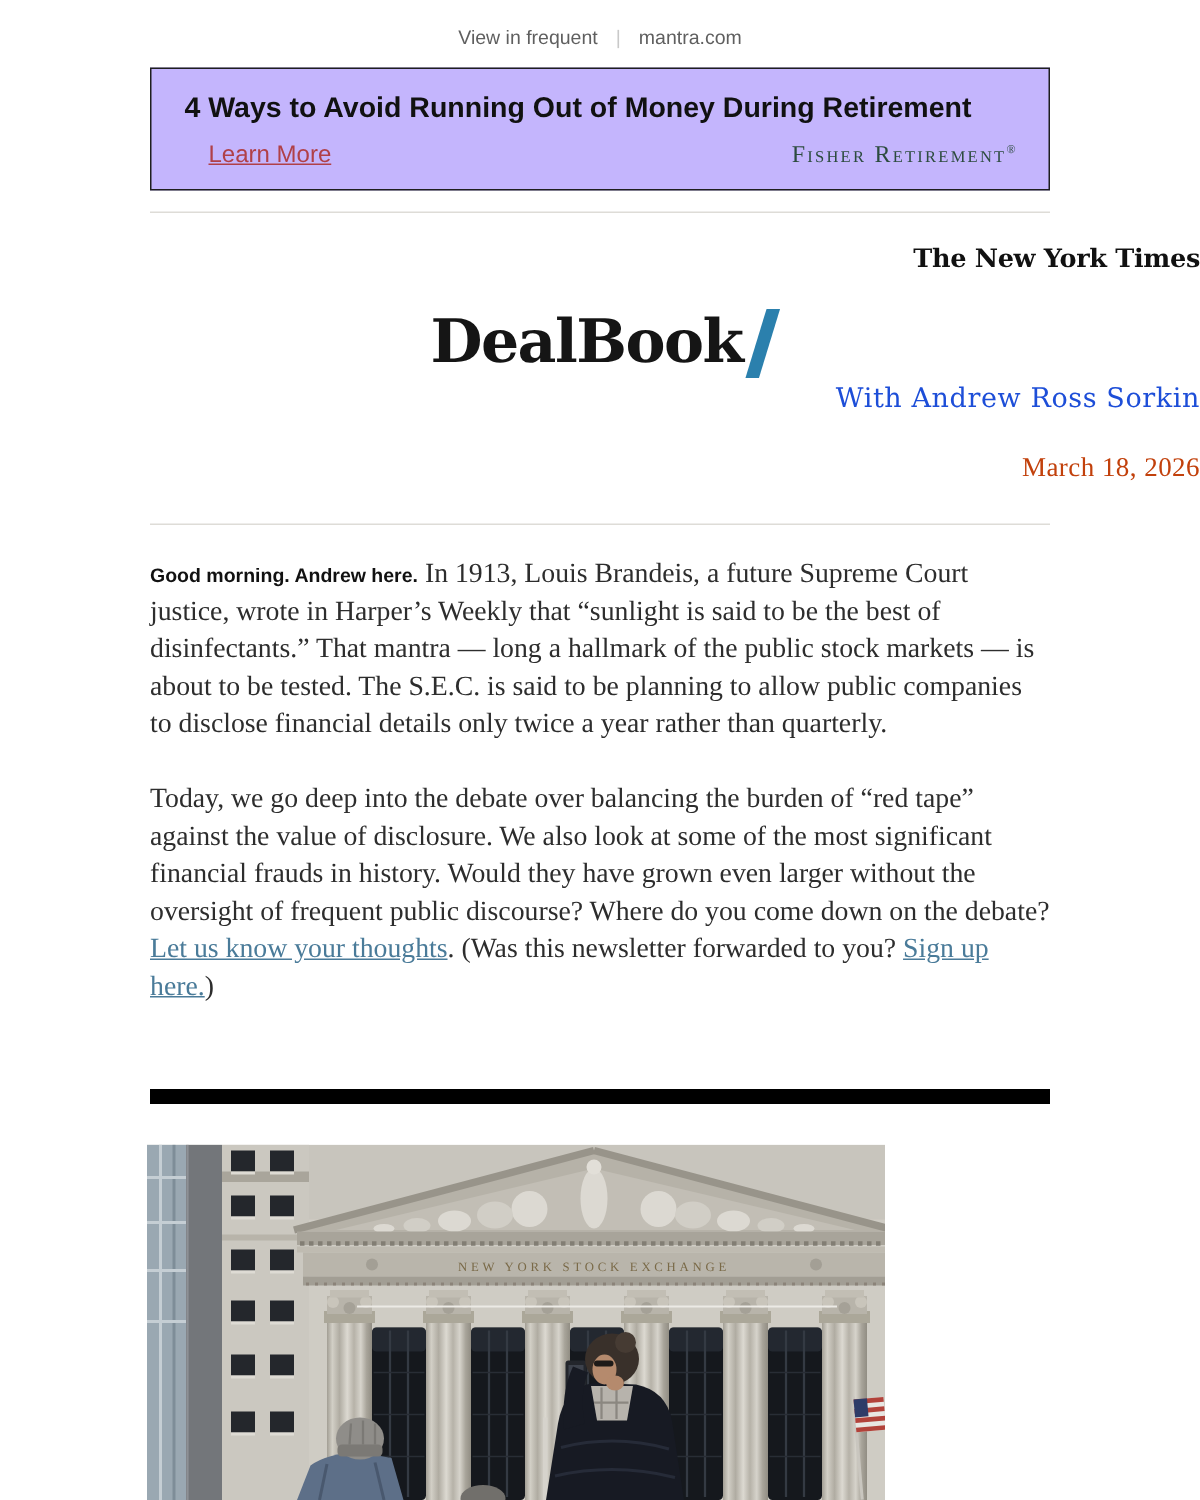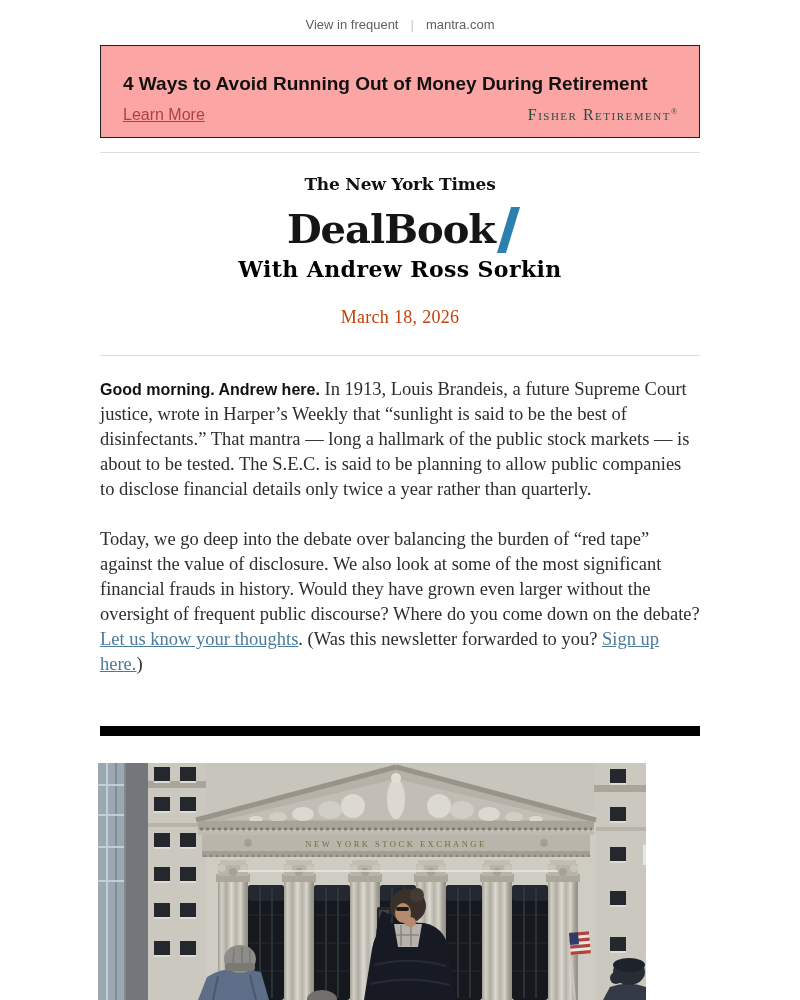--- a/index.html
+++ b/index.html
@@ -3,56 +3,56 @@
 <meta charset="utf-8">
 <style>
   * { margin:0; padding:0; box-sizing:border-box; }
   html,body { width:800px; height:1000px; background:#ffffff; overflow:hidden; }
   body { font-family:"Liberation Sans", sans-serif; position:relative; }
 
   .topbar { padding-top:17px; text-align:center; font-size:13px; color:#5f5f5f; }
   .topbar a { color:#5f5f5f; text-decoration:none; cursor:pointer; }
   .topbar .sep { color:#c9c9c9; margin:0 12px; }
 
-  .ad-box { margin:13px 100px 0; border:1.5px solid #1f1f1f; background:#fca5a5;
-            padding:26px 22px 13px; }
+  .ad-box { margin:13px 100px 0; border:1.5px solid #1f1f1f; background:#c4b5fd;
+            padding:15px 22px 13px; }
   .ad-box h2 { font-size:19px; line-height:24px; font-weight:bold; color:#111;
                margin-bottom:9px; font-family:"Liberation Sans", sans-serif; }
   .ad-box p { font-size:15.5px; line-height:24px; color:#3a3a3a; }
-  .ad-footer { margin-top:10px; display:flex; justify-content:space-between; align-items:flex-end; }
+  .ad-footer { margin-top:10px; display:flex; justify-content:space-between; align-items:flex-end;margin-left:16px; }
   .learn-more { font-size:16px; color:#b04048; text-decoration:underline; cursor:pointer; }
   .fisher { font-family:"Liberation Serif", serif; font-variant:small-caps;
             letter-spacing:1.5px; font-size:16px; color:#2c4b3e; }
   .fisher sup { font-size:8px; letter-spacing:0; }
 
   hr { border:none; border-top:1px solid #dedcd7; margin:14px 100px 0; }
 
-  .masthead { text-align:center; margin-top:21px; }
+  .masthead { text-align:right; margin-top:21px; }
   .nyt-logo { font-family:"DejaVu Serif", serif; font-weight:bold; font-size:17px;
               color:#111; letter-spacing:-0.2px; }
-  .dealbook { display:flex; align-items:center; justify-content:center; margin-top:9px; }
+  .dealbook { display:flex; align-items:center; justify-content:center; margin-top:19px; }
   .dealbook .word { font-family:"DejaVu Serif", serif; font-weight:bold; font-size:40px;
                     color:#151515; letter-spacing:-1px; }
   .slash { display:inline-block; width:9px; height:46px; background:#2b80ad;
            transform:skewX(-17deg); margin-left:9px; margin-top:4px; }
-  .byline { font-family:"DejaVu Serif", serif; font-size:22px; color:#000000;
-            letter-spacing:0.4px; margin-top:3px;font-weight:bold; }
+  .byline { font-family:"DejaVu Serif", serif; font-size:18px; color:#1d4ed8;
+            letter-spacing:0.4px; margin-top:3px; }
   .issue-date { font-family:Liberation Serif, serif; font-size:18px; color:#c2410c;
                 letter-spacing:0.3px; margin-top:25px; }
   .hr2 { margin-top:27px; }
 
   .content { margin:21px 100px 0; font-family:"Liberation Serif", serif;
              font-size:18.5px; line-height:25px; color:#2d2d2d; }
   .content p + p { margin-top:25px; }
-  .content strong { font-family:"Liberation Sans", sans-serif; font-size:16px; color:#111; }
+  .content strong { font-family:"Liberation Sans", sans-serif; font-size:13px; color:#111; }
   .content a { color:#4a7b99; text-decoration:underline; cursor:pointer; }
 
   .black-bar { position:absolute; left:100px; top:726px; width:600px; height:10px;
                background:#000; }
-  .photo { position:absolute; left:98px; top:763px; width:548px; height:237px;
+  .photo { position:absolute; left:98px; top:763px; width:492px; height:237px;
            overflow:hidden; cursor:pointer; }
   .photo svg { display:block; }
 </style>
 </head>
 <body>
 
 <div class="topbar">
   <a>View in frequent</a><span class="sep">|</span><a>mantra.com</a>
 </div>
 

